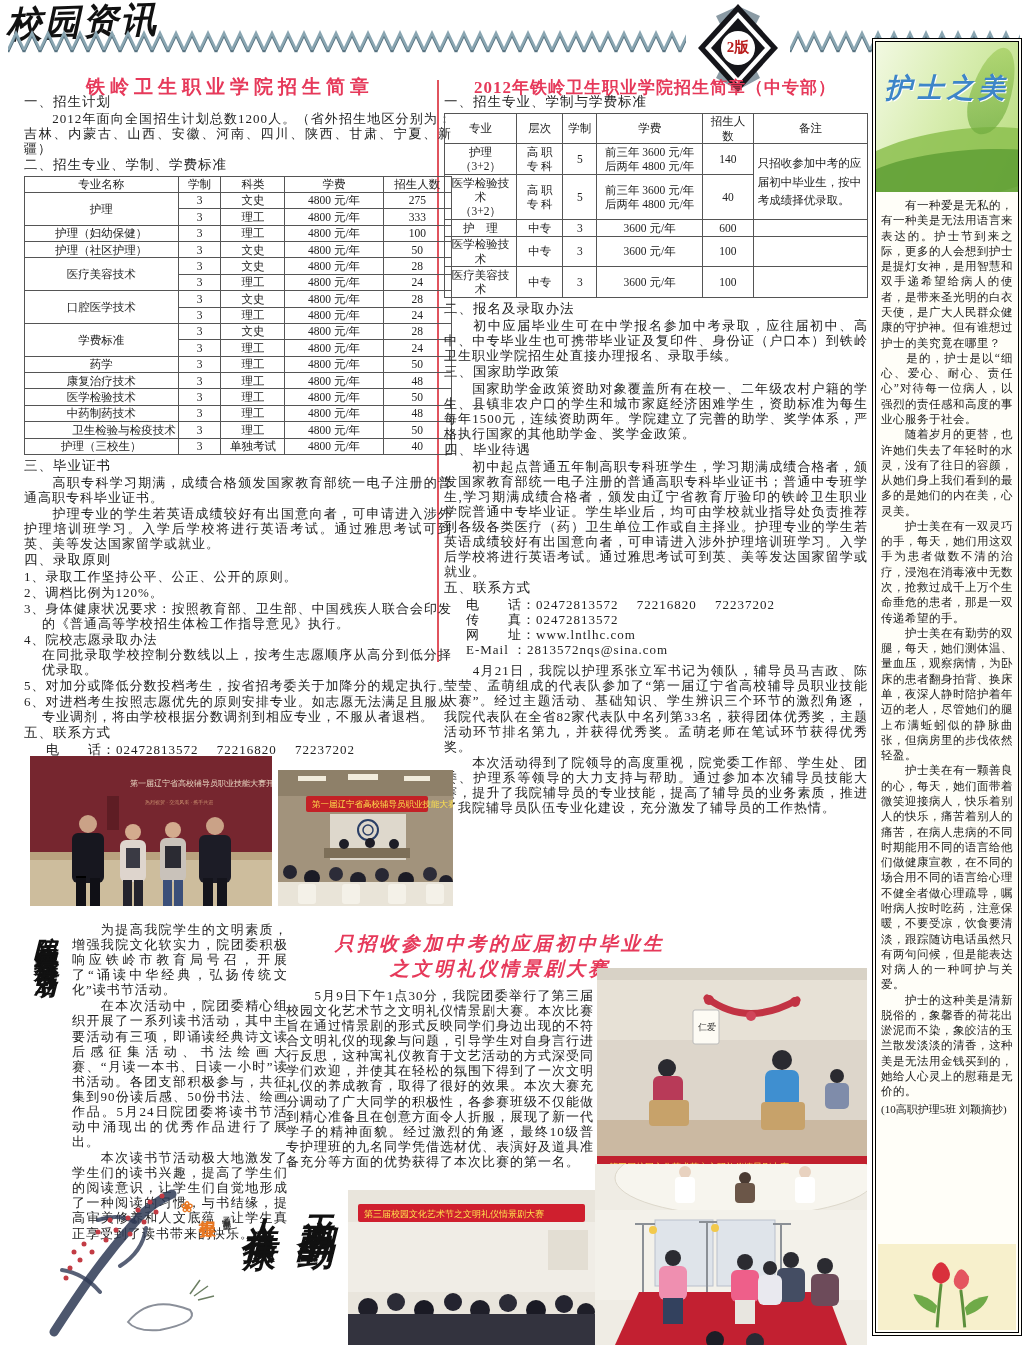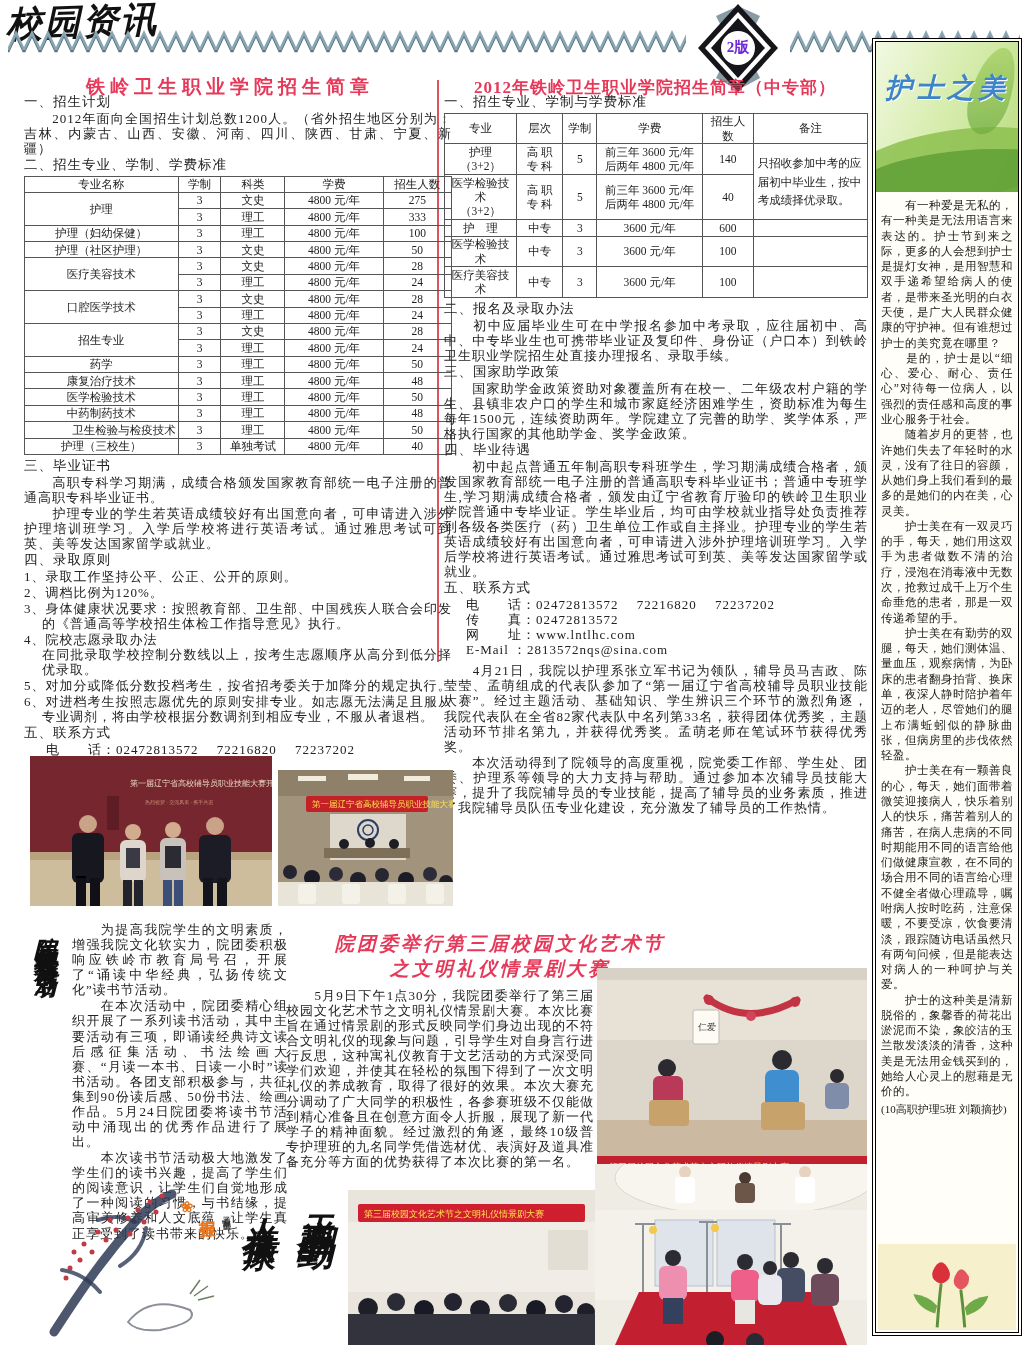--- a/index.html
+++ b/index.html
@@ -5,21 +5,21 @@
   html,body{margin:0;padding:0;background:#ffffff;}
   #page{position:relative;width:1024px;height:1347px;background:#fff;overflow:hidden;
         font-family:"Liberation Serif","DejaVu Serif",serif;color:#222;}
   
   .masthead{position:absolute;left:6px;top:-2px;font-size:36px;font-weight:bold;
             font-style:italic;transform:rotate(-2deg);letter-spacing:2px;color:#111;}
   .zig{position:absolute;top:28px;height:26px;}
   .zig svg{display:block;width:100%;height:100%;}
   .badge{position:absolute;left:698px;top:4px;width:80px;height:88px;}
   .badge-text{position:absolute;left:0;top:34px;width:80px;text-align:center;
-              font-size:15px;font-weight:bold;color:#6d28d9;}
+              font-size:15px;font-weight:bold;color:#b91c1c;}
   
   .atitle{position:absolute;text-align:center;font-weight:bold;color:#e6395a;}
   .col{position:absolute;font-size:13px;line-height:1.16;letter-spacing:1px;text-align:justify;}
   .col p{margin:0 0 1px 0;}
   .head{font-size:13.5px;margin-top:2px;}
   .p{text-align:justify;}
   .li{padding-left:18px;text-indent:-18px;white-space:pre-line;}
   .contact p{margin:0;letter-spacing:1px;}
   table.news{border-collapse:collapse;width:100%;margin:3px 0 3px 0;
              font-size:11.5px;letter-spacing:0;}
@@ -174,21 +174,21 @@
             <td style="width: 23%;">4800 元/年</td>
             <td style="width: 16%;">28</td>
           </tr>
           <tr>
             <td style="width: 10%;">3</td>
             <td style="width: 15%;">理工</td>
             <td style="width: 23%;">4800 元/年</td>
             <td style="width: 16%;">24</td>
           </tr>
           <tr>
-            <td rowspan="2" style="width: 36%;">招生专业</td>
+            <td rowspan="2" style="width: 36%;">学费标准</td>
             <td style="width: 10%;">3</td>
             <td style="width: 15%;">文史</td>
             <td style="width: 23%;">4800 元/年</td>
             <td style="width: 16%;">28</td>
           </tr>
           <tr>
             <td style="width: 10%;">3</td>
             <td style="width: 15%;">理工</td>
             <td style="width: 23%;">4800 元/年</td>
             <td style="width: 16%;">24</td>
@@ -409,21 +409,21 @@
   </div>
 
   <div class="vtitle" style="left:30px;top:920px;height:350px;">院团委组织开展首届读书节活动</div>
   <div class="col" style="left:72px;top:922px;width:216px;">
       <p class="p">　　为提高我院学生的文明素质，增强我院文化软实力，院团委积极响应铁岭市教育局号召，开展了“诵读中华经典，弘扬传统文化”读书节活动。</p>
       <p class="p">　　在本次活动中，院团委精心组织开展了一系列读书活动，其中主要活动有三项，即诵读经典诗文读后感征集活动、书法绘画大赛、“月读一本书、日读一小时”读书活动。各团支部积极参与，共征集到90份读后感、50份书法、绘画作品。5月24日院团委将读书节活动中涌现出的优秀作品进行了展出。</p>
       <p class="p">　　本次读书节活动极大地激发了学生们的读书兴趣，提高了学生们的阅读意识，让学生们自觉地形成了一种阅读的习惯，与书结缘，提高审美修养和人文底蕴，让学生真正享受到了读书带来的快乐。</p>
     </div>
 
   <div class="fest-title" style="left:300px;top:932px;width:400px;font-size:19px;letter-spacing:3px;">
-    <div>院团委举行第三届校园文化艺术节</div>
+    <div>只招收参加中考的应届初中毕业生</div>
     <div>之文明礼仪情景剧大赛</div>
   </div>
   <div class="col" style="left:286px;top:988px;width:308px;">
       <p class="p">　　5月9日下午1点30分，我院团委举行了第三届校园文化艺术节之文明礼仪情景剧大赛。本次比赛旨在通过情景剧的形式反映同学们身边出现的不符合文明礼仪的现象与问题，引导学生对自身言行进行反思，这种寓礼仪教育于文艺活动的方式深受同学们欢迎，并使其在轻松的氛围下得到了一次文明礼仪的养成教育，取得了很好的效果。本次大赛充分调动了广大同学的积极性，各参赛班级不仅能做到精心准备且在创意方面令人折服，展现了新一代学子的精神面貌。经过激烈的角逐，最终10级普专护理班的九名同学凭借选材优、表演好及道具准备充分等方面的优势获得了本次比赛的第一名。</p>
     </div>
 
   <div class="photo" style="left:597px;top:968px;width:270px;height:220px;">
     <svg viewBox="0 0 270 196">
       <rect width="270" height="196" fill="#ddd6cb"></rect>
       <rect x="0" y="0" width="270" height="60" fill="#e7e1d6"></rect>

